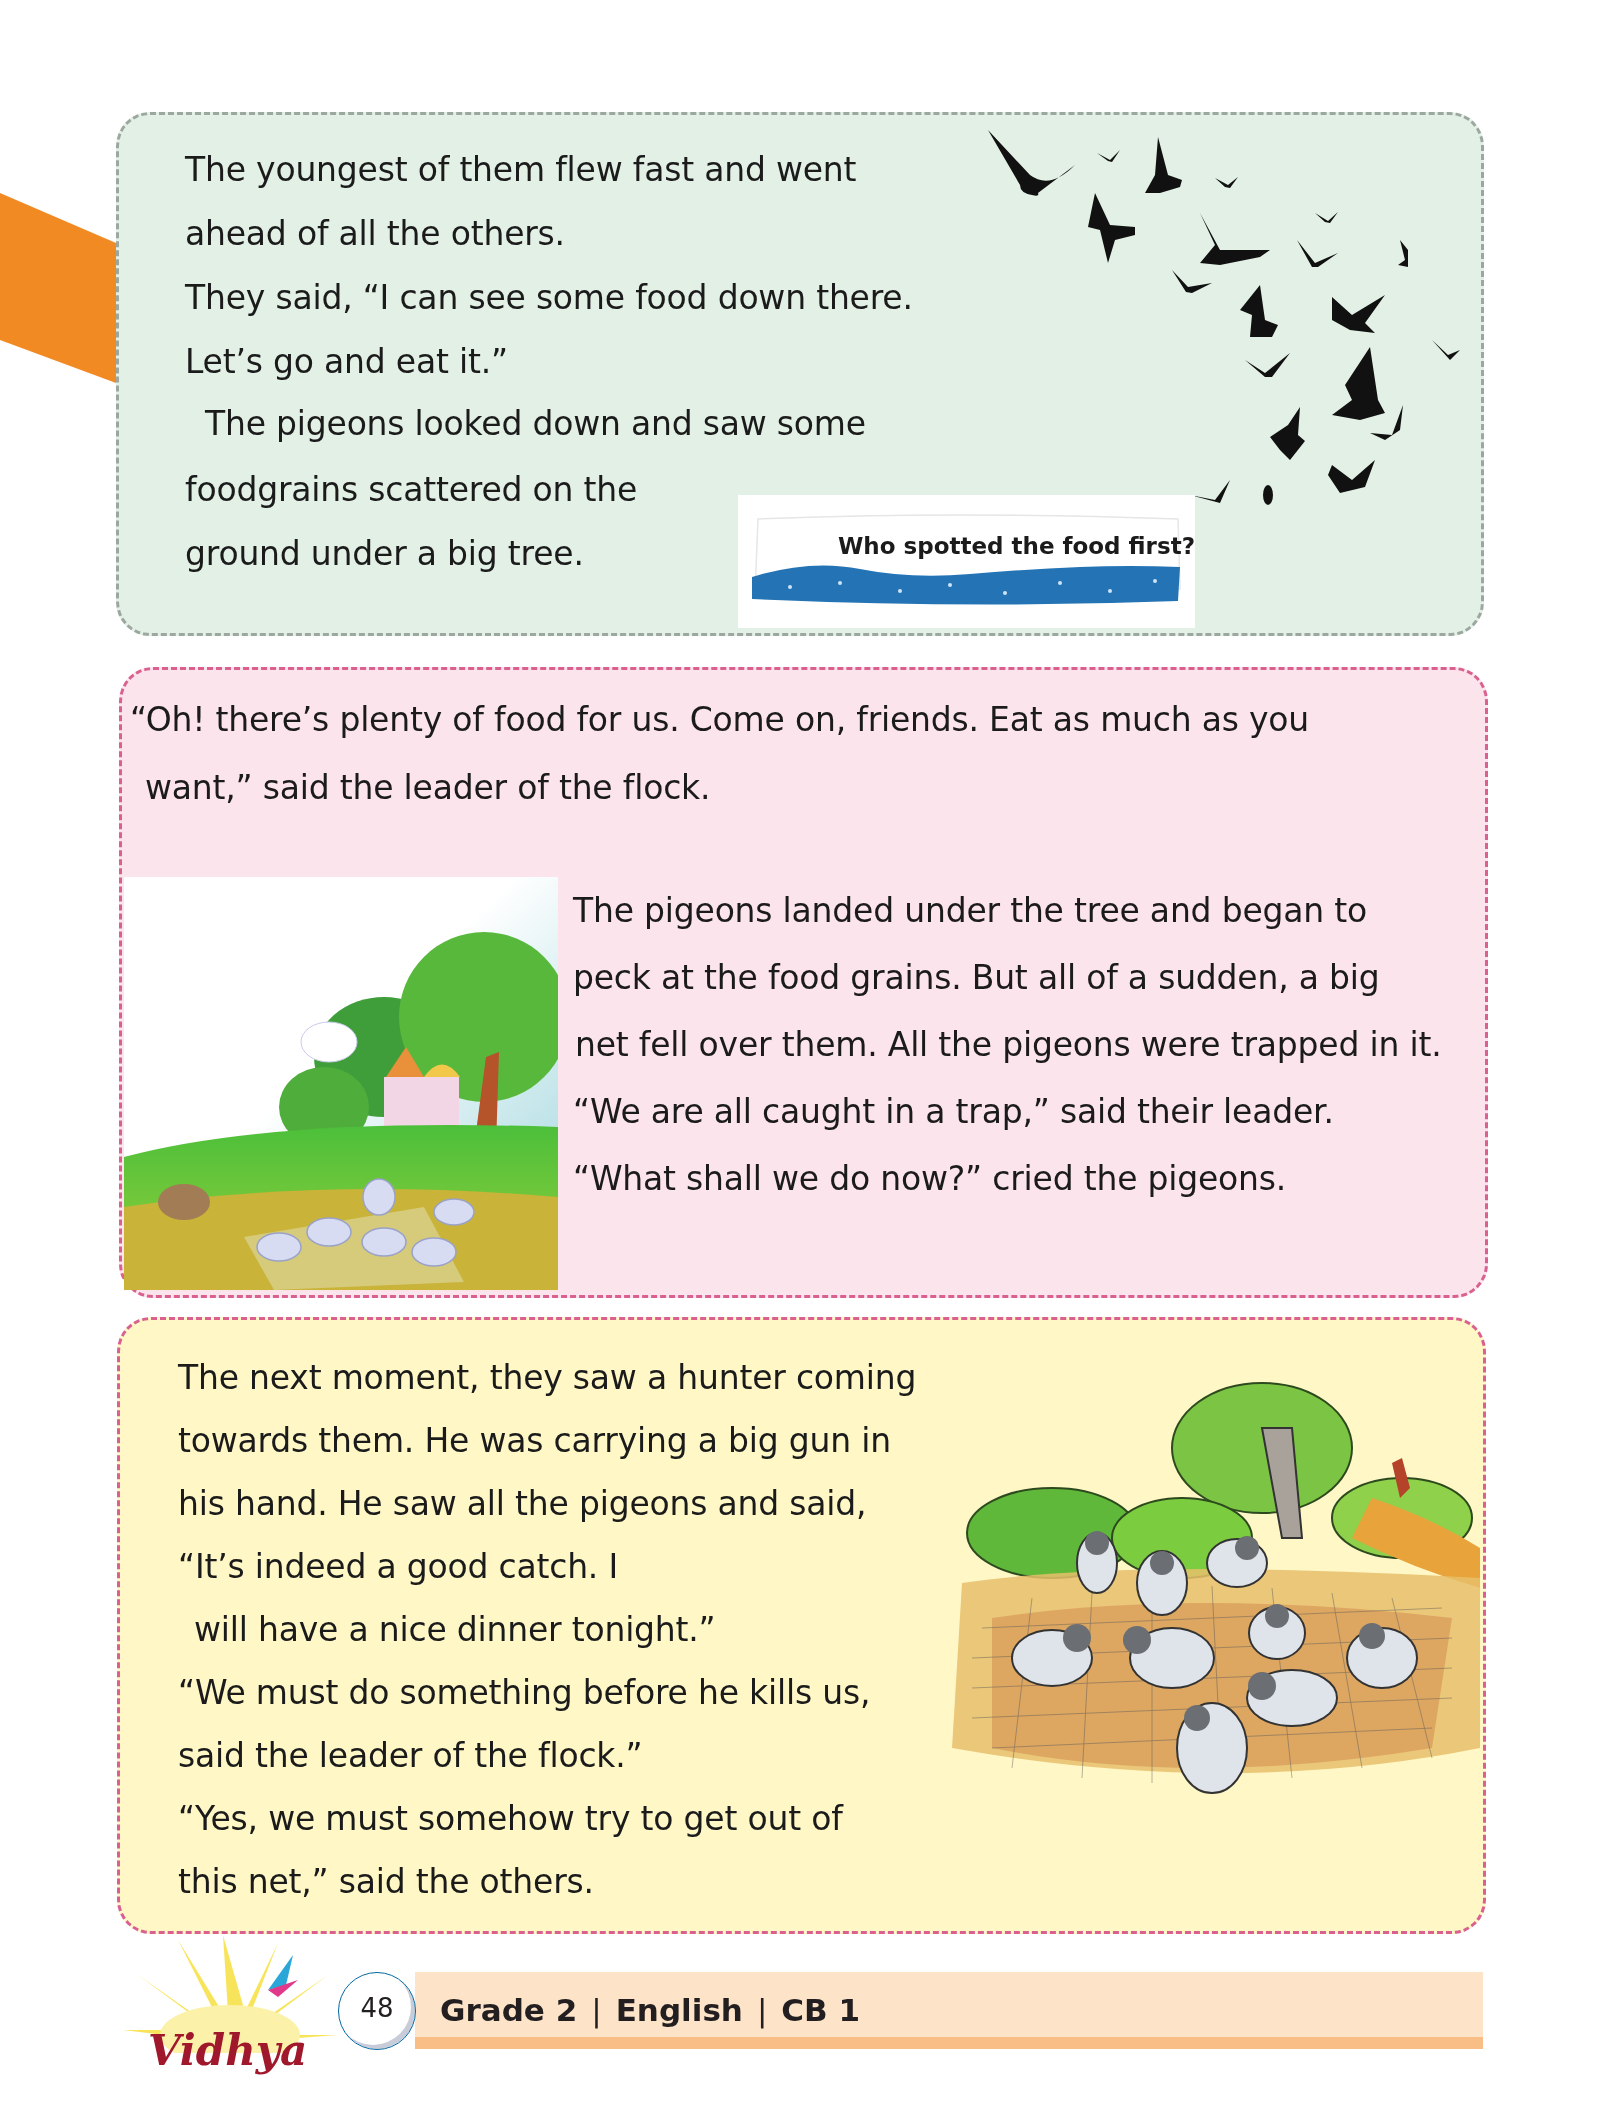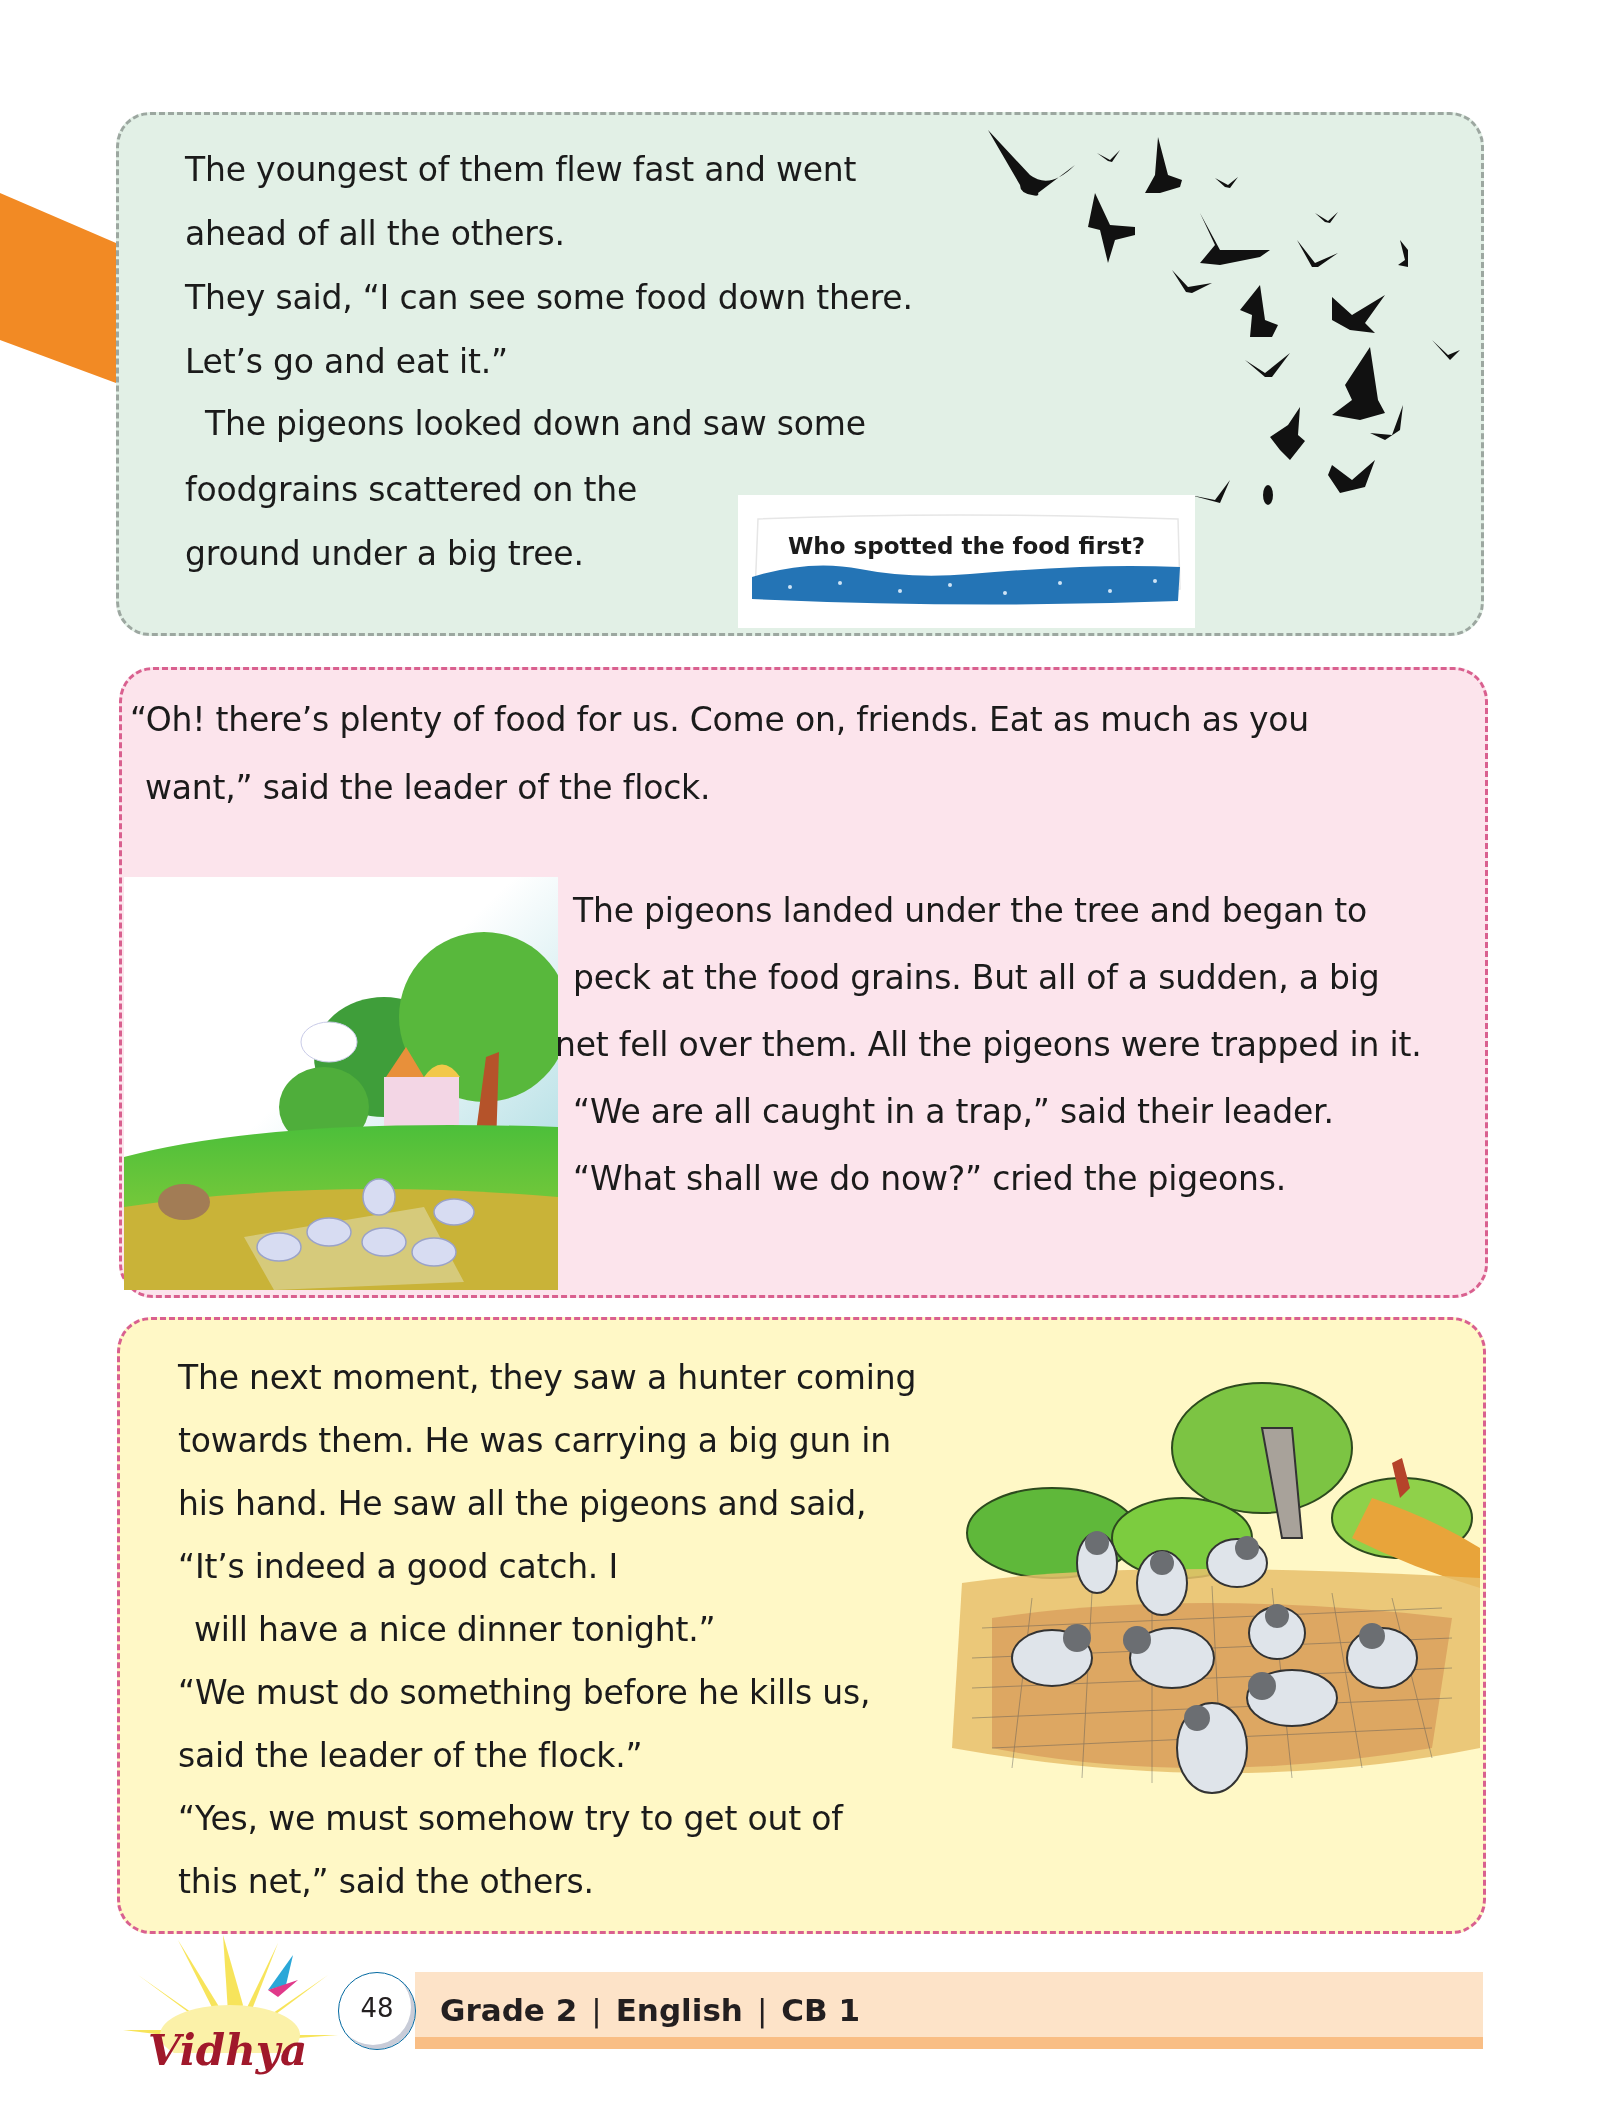--- a/index.html
+++ b/index.html
@@ -19,21 +19,21 @@
   .panel-yellow{ left:117px; top:1317px; width:1369px; height:617px; background:#FFF8C6; border:3px dashed #D9608F; }
 
   .story-line {
     position:absolute; white-space:nowrap;
     font-size:33px; letter-spacing:-0.2px; line-height:40px;
     font-family:"DejaVu Sans", sans-serif; font-weight:normal; color:#1b1b1b;
   }
 
   .sticker-wrap { left:738px; top:495px; width:457px; height:133px; background:#ffffff; }
   .sticker-text {
-    position:absolute; left:0; right:0; top:38px; text-align:center;
+    position:absolute; left:0; right:0; top:38px; text-align:right;
     font-family:"DejaVu Sans", sans-serif; font-weight:bold; font-size:23px; color:#1b1b1b;
   }
 
   .scene { position:absolute; overflow:hidden; }
 
   .footer-band { left:415px; top:1972px; width:1068px; height:77px; background:#FDE3C8; }
   .footer-band-strip { left:415px; top:2037px; width:1068px; height:12px; background:#F9BE85; }
   .footer-text {
     left:440px; top:1992px; font-family:"DejaVu Sans", sans-serif; font-weight:bold;
     font-size:31px; color:#231f20; white-space:nowrap;
@@ -151,21 +151,21 @@
     <ellipse cx="205" cy="355" rx="22" ry="14"></ellipse>
     <ellipse cx="260" cy="365" rx="22" ry="14"></ellipse>
     <ellipse cx="310" cy="375" rx="22" ry="14"></ellipse>
     <ellipse cx="330" cy="335" rx="20" ry="13"></ellipse>
     <ellipse cx="255" cy="320" rx="16" ry="18"></ellipse>
   </g>
 </svg>
 
 <div class="story-line" style="left:573px;top:891px;">The pigeons landed under the tree and began to</div>
 <div class="story-line" style="left:573px;top:958px;">peck at the food grains. But all of a sudden, a big</div>
-<div class="story-line" style="left:555px;top:1025px;">net fell over them. All the pigeons were trapped in it.</div>
+<div class="story-line" style="left:575px;top:1025px;">net fell over them. All the pigeons were trapped in it.</div>
 <div class="story-line" style="left:573px;top:1092px;">“We are all caught in a trap,” said their leader.</div>
 <div class="story-line" style="left:573px;top:1159px;">“What shall we do now?” cried the pigeons.</div>
 
 <div class="panel panel-yellow"></div>
 
 <div class="story-line" style="left:178px;top:1358px;">The next moment, they saw a hunter coming</div>
 <div class="story-line" style="left:178px;top:1421px;">towards them. He was carrying a big gun in</div>
 <div class="story-line" style="left:178px;top:1484px;">his hand. He saw all the pigeons and said,</div>
 <div class="story-line" style="left:178px;top:1547px;">“It’s indeed a good catch. I</div>
 <div class="story-line" style="left:194px;top:1610px;">will have a nice dinner tonight.”</div>

